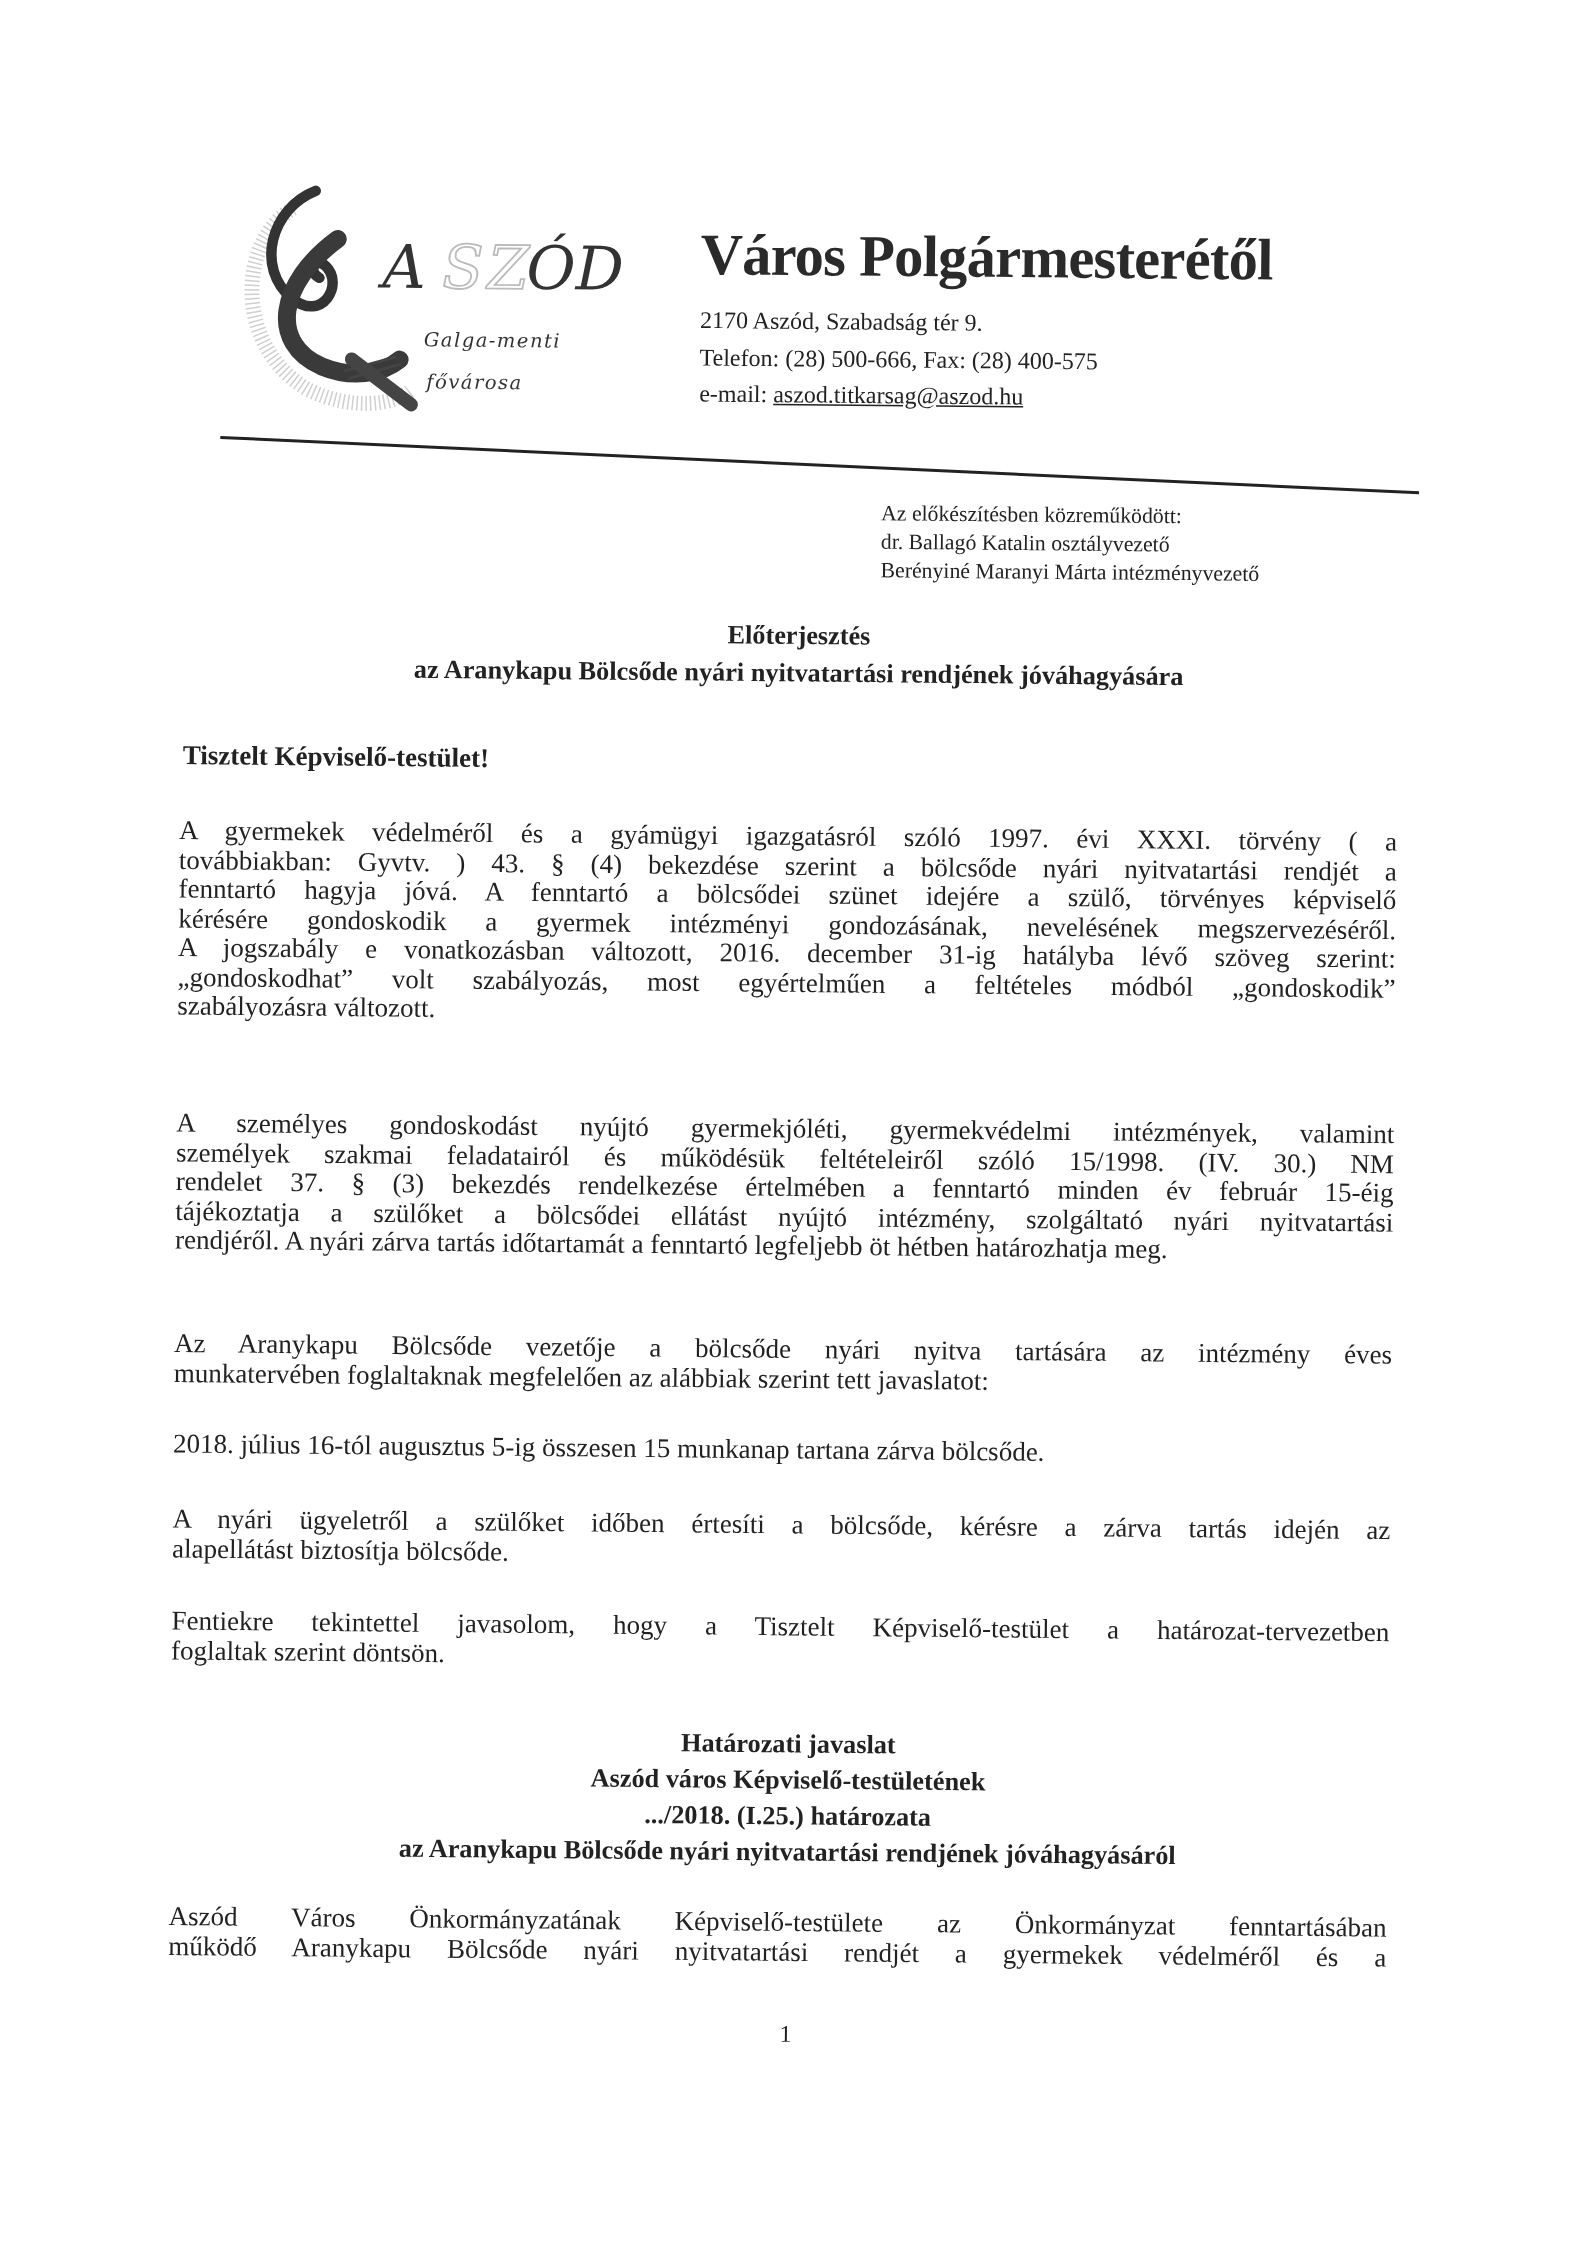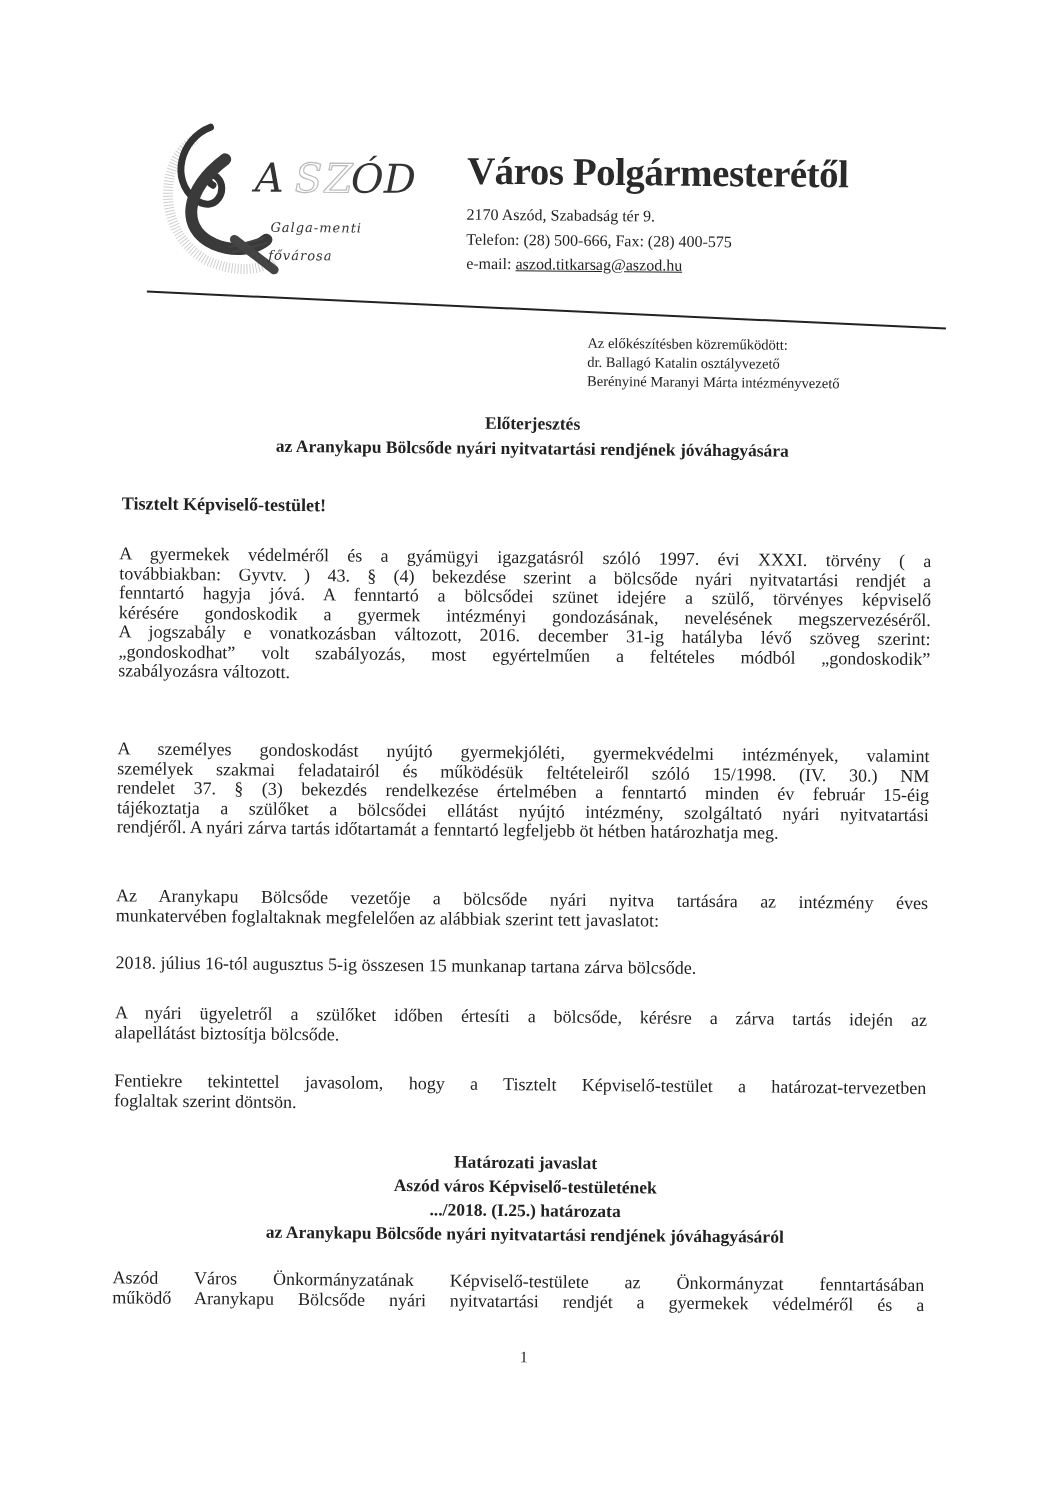--- a/index.html
+++ b/index.html
@@ -128,22 +128,22 @@
       <path d="M70 40 C 30 70, 25 110, 60 125 C 80 133, 100 130, 112 120" fill="none" stroke="#3a3a3a" stroke-width="12" stroke-linecap="round"></path>
       <path d="M80 120 L 120 150" stroke="#444" stroke-width="9" stroke-linecap="round"></path>
       <path d="M75 128 L 110 118" stroke="#444" stroke-width="2"></path>
       <path d="M78 133 L 113 123" stroke="#444" stroke-width="2"></path>
 
       <text x="100" y="72" font-family="DejaVu Serif, serif" font-style="italic" font-size="40" fill="#333">A</text>
       <text x="140" y="72" font-family="DejaVu Serif, serif" font-style="italic" font-size="40" fill="none" stroke="#bbb" stroke-width="1.2">S</text>
       <text x="170" y="72" font-family="DejaVu Serif, serif" font-style="italic" font-size="40" fill="none" stroke="#bbb" stroke-width="1.2">Z</text>
       <text x="196" y="72" font-family="DejaVu Serif, serif" font-style="italic" font-size="40" fill="#333">ÓD</text>
     </svg>
-    <span class="logo-tag" style="left:116px; top:100px;">Galga-menti</span>
-    <span class="logo-tag" style="left:114px; top:128px;">fővárosa</span>
+    <span class="logo-tag" style="left:128px; top:100px;">Galga-menti</span>
+    <span class="logo-tag" style="left:130px; top:128px;">fővárosa</span>
   </div>
 
   <div class="letterhead-title">Város Polgármesterétől</div>
   <div class="contact" style="top:206px;">2170 Aszód, Szabadság tér 9.</div>
   <div class="contact" style="top:231px;">Telefon: (28) 500-666, Fax: (28) 400-575</div>
   <div class="contact" style="top:255px;">
     <span>e-mail: </span><a>aszod.titkarsag@aszod.hu</a>
   </div>
 
   <div class="divider"></div>

